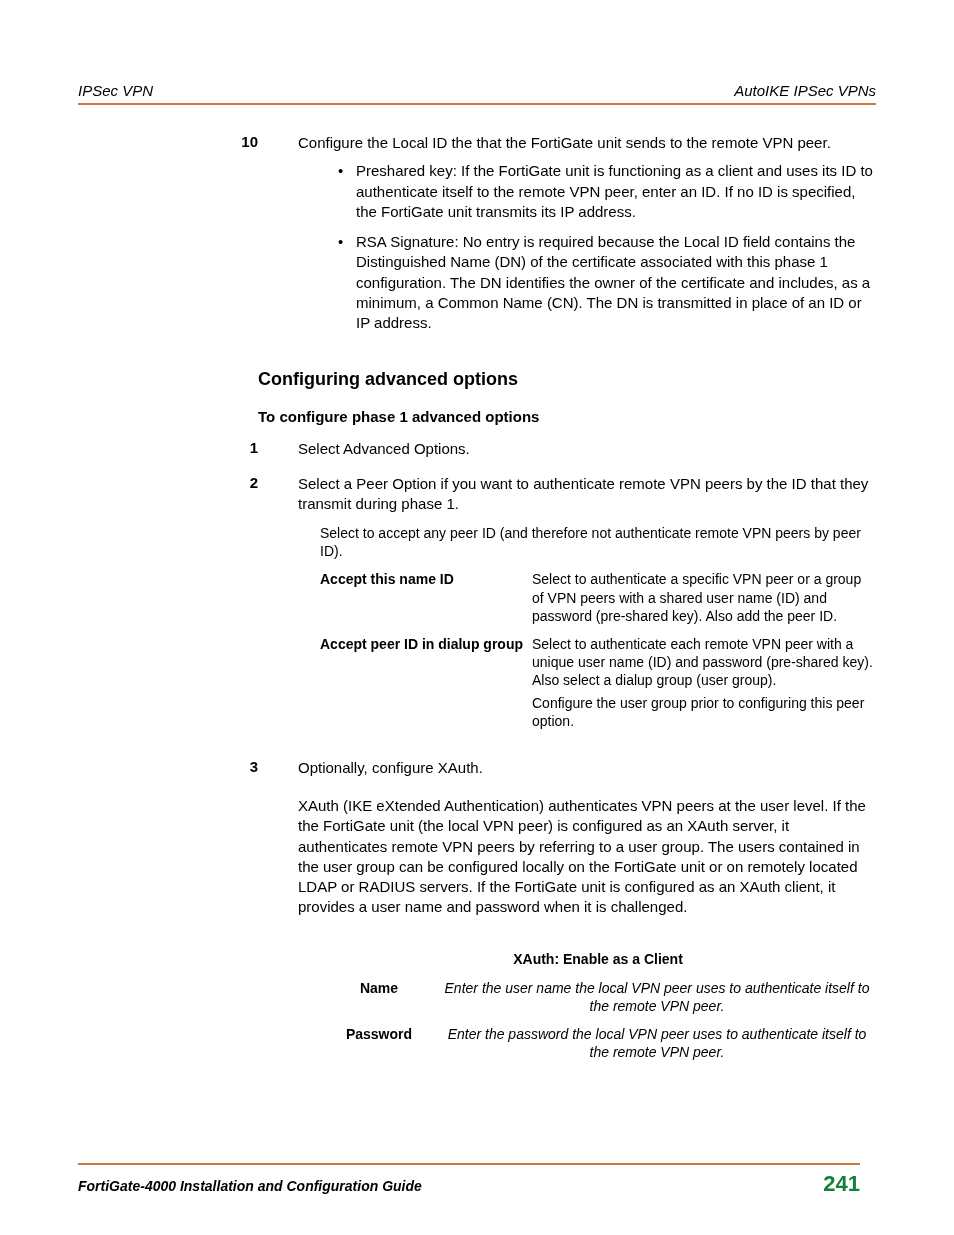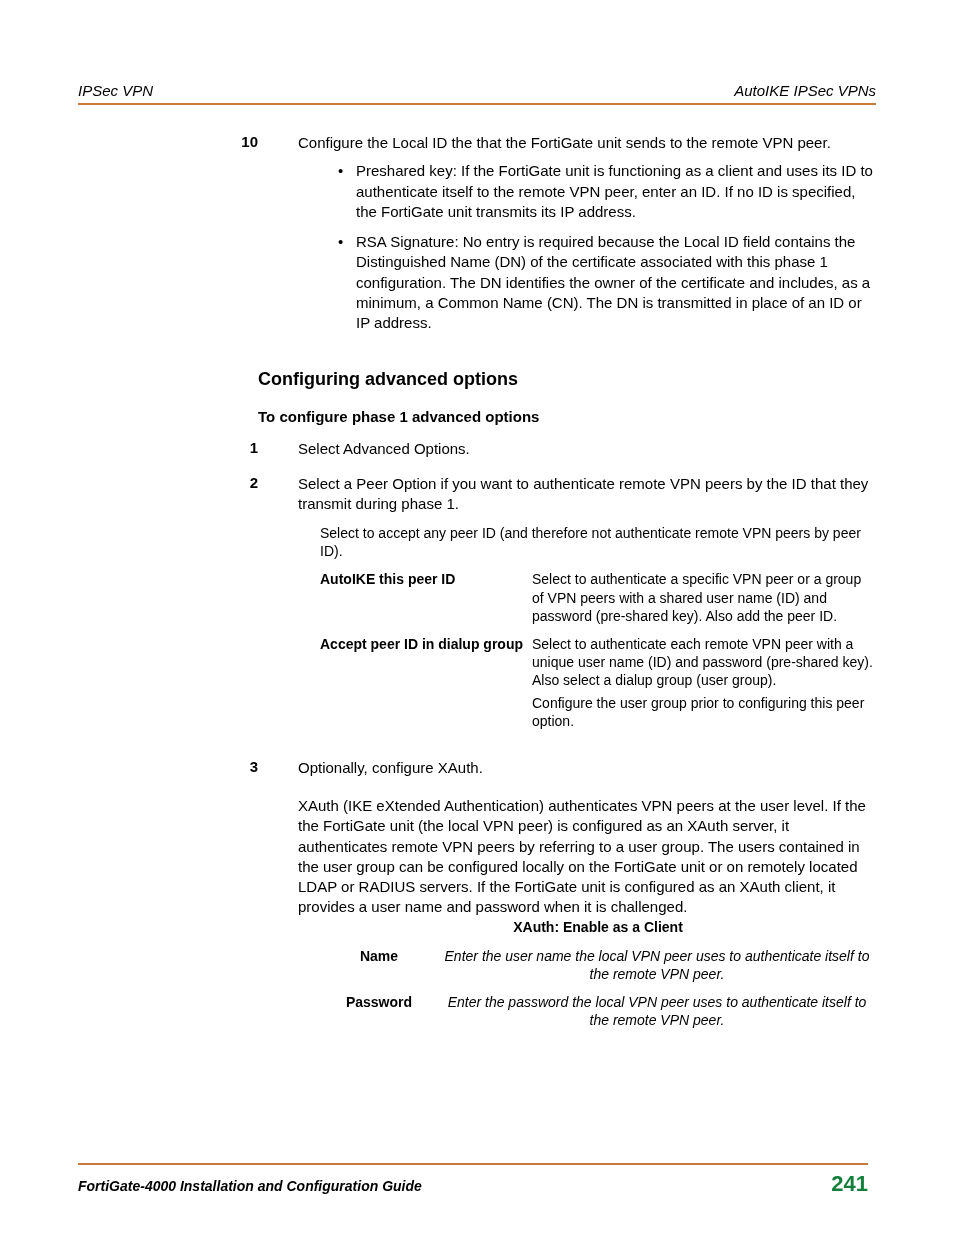--- a/index.html
+++ b/index.html
@@ -105,21 +105,21 @@
       margin-top: 4px;
     }
     .para {
       margin-top: 18px;
       line-height: 1.35;
     }
     .xauth-heading {
       font-weight: bold;
       text-align: center;
       font-size: 14px;
-      margin-top: 0;
+      margin-top: 32px;
       margin-bottom: 10px;
       padding-left: 22px;
     }
     .xauth-table {
       padding-left: 22px;
     }
     .xauth-row {
       display: flex;
       margin-bottom: 10px;
       font-size: 14px;
@@ -132,21 +132,21 @@
       font-weight: bold;
     }
     .xauth-desc {
       flex: 1;
       font-style: italic;
     }
     .footer {
       position: absolute;
       bottom: 38px;
       left: 78px;
-      right: 86px;
+      right: 94px;
     }
     .footer-divider {
       border: none;
       border-top: 2px solid #c97b3f;
       margin-bottom: 6px;
     }
     .footer-row {
       display: flex;
       justify-content: space-between;
       align-items: baseline;
@@ -200,21 +200,21 @@
 
   <div class="step step-block">
     <div class="step-num">2</div>
     <div class="step-text">
       <span>Select a Peer Option if you want to authenticate remote VPN peers by the ID that they transmit during phase 1.</span>
       <div class="option-table">
         <div class="option-row">
           <div class="option-desc">Select to accept any peer ID (and therefore not authenticate remote VPN peers by peer ID).</div>
         </div>
         <div class="option-row">
-          <div class="option-label">AutoIKE this peer ID</div>
+          <div class="option-label">Accept this name ID</div>
           <div class="option-desc">Select to authenticate a specific VPN peer or a group of VPN peers with a shared user name (ID) and password (pre-shared key). Also add the peer ID.</div>
         </div>
         <div class="option-row">
           <div class="option-label">Accept peer ID in dialup group</div>
           <div class="option-desc">
             <div>Select to authenticate each remote VPN peer with a unique user name (ID) and password (pre-shared key). Also select a dialup group (user group).</div>
             <div class="option-desc-p2">Configure the user group prior to configuring this peer option.</div>
           </div>
         </div>
       </div>

